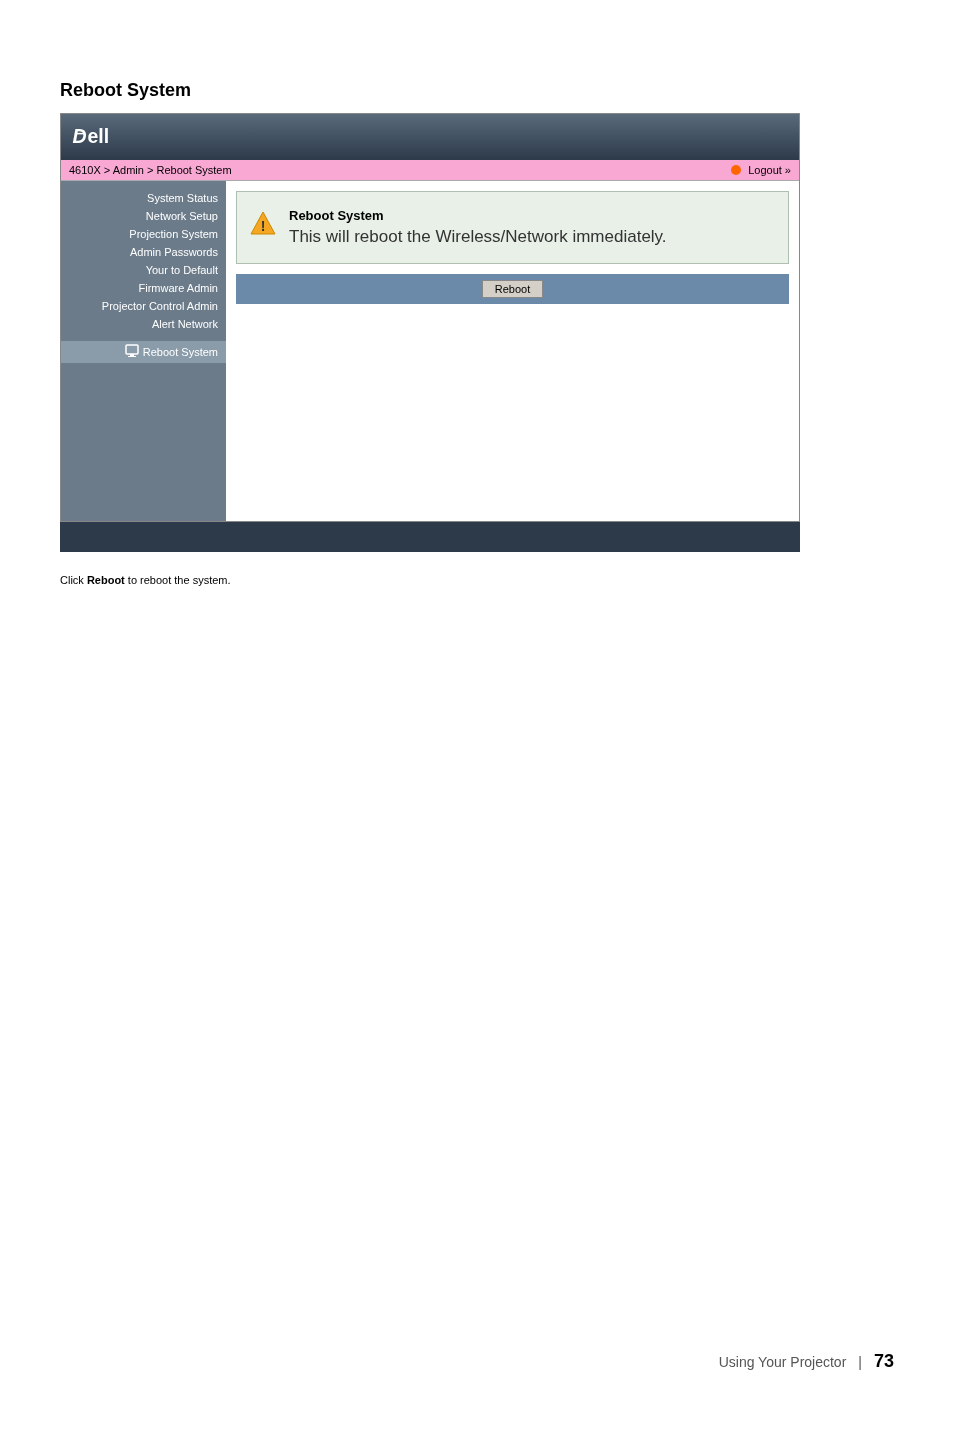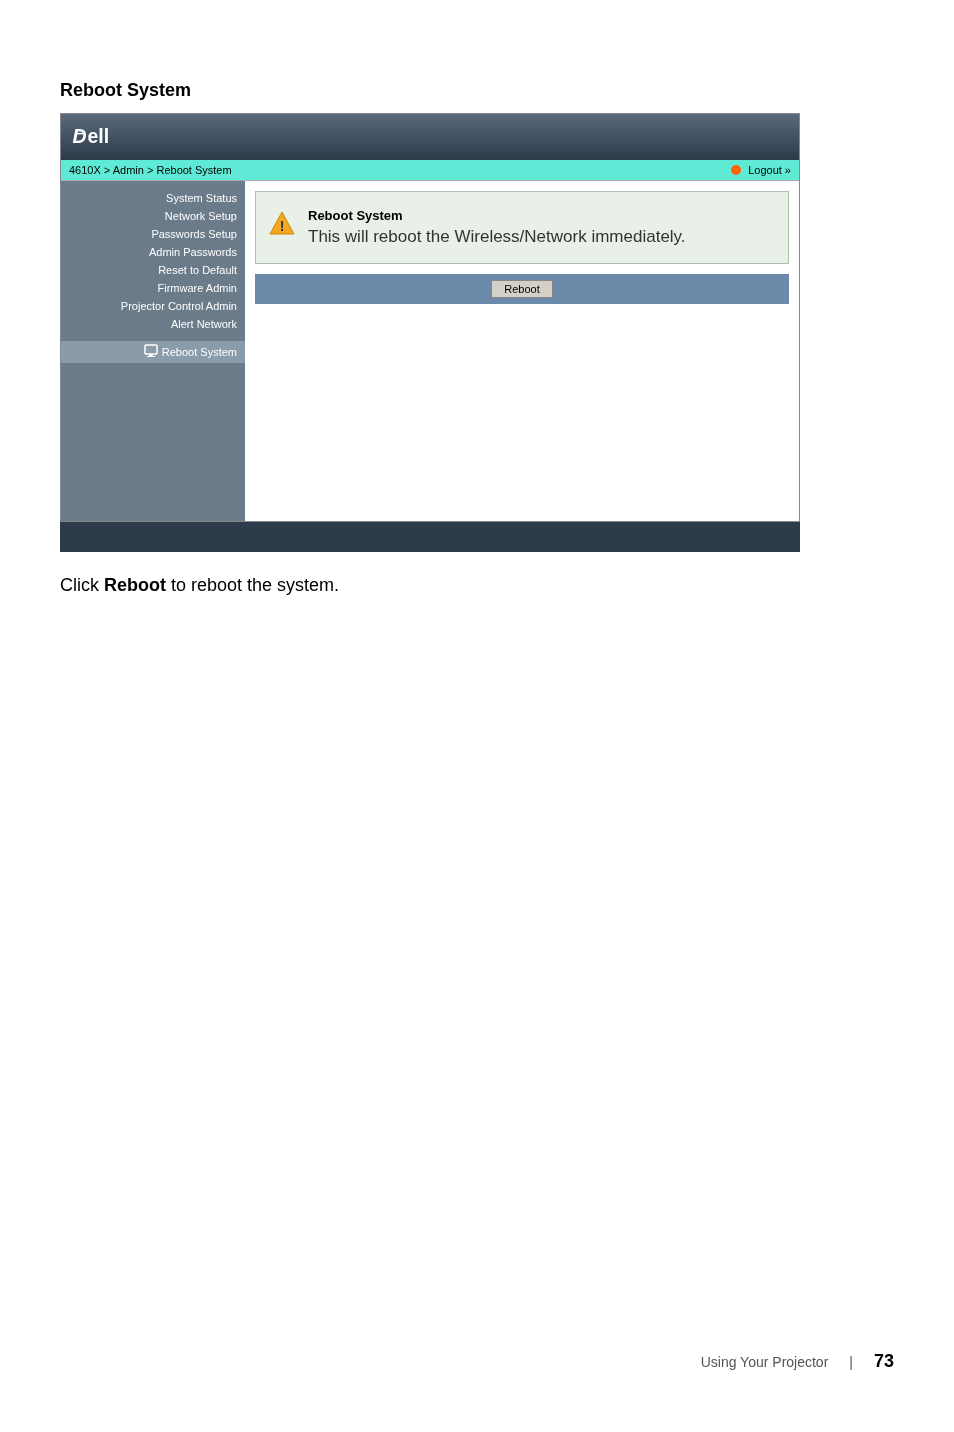--- a/index.html
+++ b/index.html
@@ -30,21 +30,21 @@
       display: flex;
       align-items: center;
     }
 
     .dell-logo-svg {
       width: 60px;
       height: 30px;
     }
 
     .breadcrumb-bar {
-      background: #5eead4;
+      background: #f9a8d4;
       padding: 4px 8px;
       font-size: 11px;
       color: #000;
       display: flex;
       justify-content: space-between;
       align-items: center;
       border-bottom: 1px solid #aaa;
     }
 
     .logout-btn {
@@ -66,21 +66,21 @@
       display: inline-block;
     }
 
     .main-content {
       display: flex;
       background: #fff;
     }
 
     .sidebar {
       background: #6b7b8a;
-      width: 184px;
+      width: 165px;
       min-height: 340px;
       padding: 8px 0;
     }
 
     .sidebar-item {
       text-align: right;
       padding: 3px 8px;
       font-size: 11px;
       color: #fff;
       cursor: pointer;
@@ -155,38 +155,38 @@
 
     .footer-bar {
       background: #2c3a4a;
       height: 30px;
       margin: 0 60px;
       width: 740px;
     }
 
     .instructions {
       padding: 20px 60px;
-      font-size: 18px;
+      font-size: 11px;
       color: #000;
       line-height: 1.5;
     }
 
     .instructions strong {
       font-weight: bold;
     }
 
     .page-footer {
       position: absolute;
       bottom: 60px;
       right: 60px;
       font-size: 14px;
       color: #555;
       display: flex;
       align-items: baseline;
-      gap: 21px;
+      gap: 12px;
     }
 
     .page-footer .page-num {
       font-size: 18px;
       font-weight: bold;
       color: #000;
     }
   </style>
 </head>
 <body>
@@ -210,23 +210,23 @@
       <span class="logout-circle"></span>
       <span>Logout »</span>
     </a>
   </div>
 
   <div class="main-content">
 
     <div class="sidebar">
       <div class="sidebar-item">System Status</div>
       <div class="sidebar-item">Network Setup</div>
-      <div class="sidebar-item">Passwords Setup</div>
+      <div class="sidebar-item">Projection System</div>
       <div class="sidebar-item">Admin Passwords</div>
-      <div class="sidebar-item">Reset to Default</div>
+      <div class="sidebar-item">Your to Default</div>
       <div class="sidebar-item">Firmware Admin</div>
       <div class="sidebar-item">Projector Control Admin</div>
       <div class="sidebar-item">Alert Network</div>
       <div class="sidebar-divider"></div>
       <div class="sidebar-active">
         <span>
           <svg width="14" height="14" viewBox="0 0 14 14">
             <rect x="1" y="1" width="12" height="9" rx="1" fill="none" stroke="white" stroke-width="1.5"></rect>
             <rect x="5" y="10" width="4" height="2" fill="white"></rect>
             <rect x="3" y="12" width="8" height="1" fill="white"></rect>

